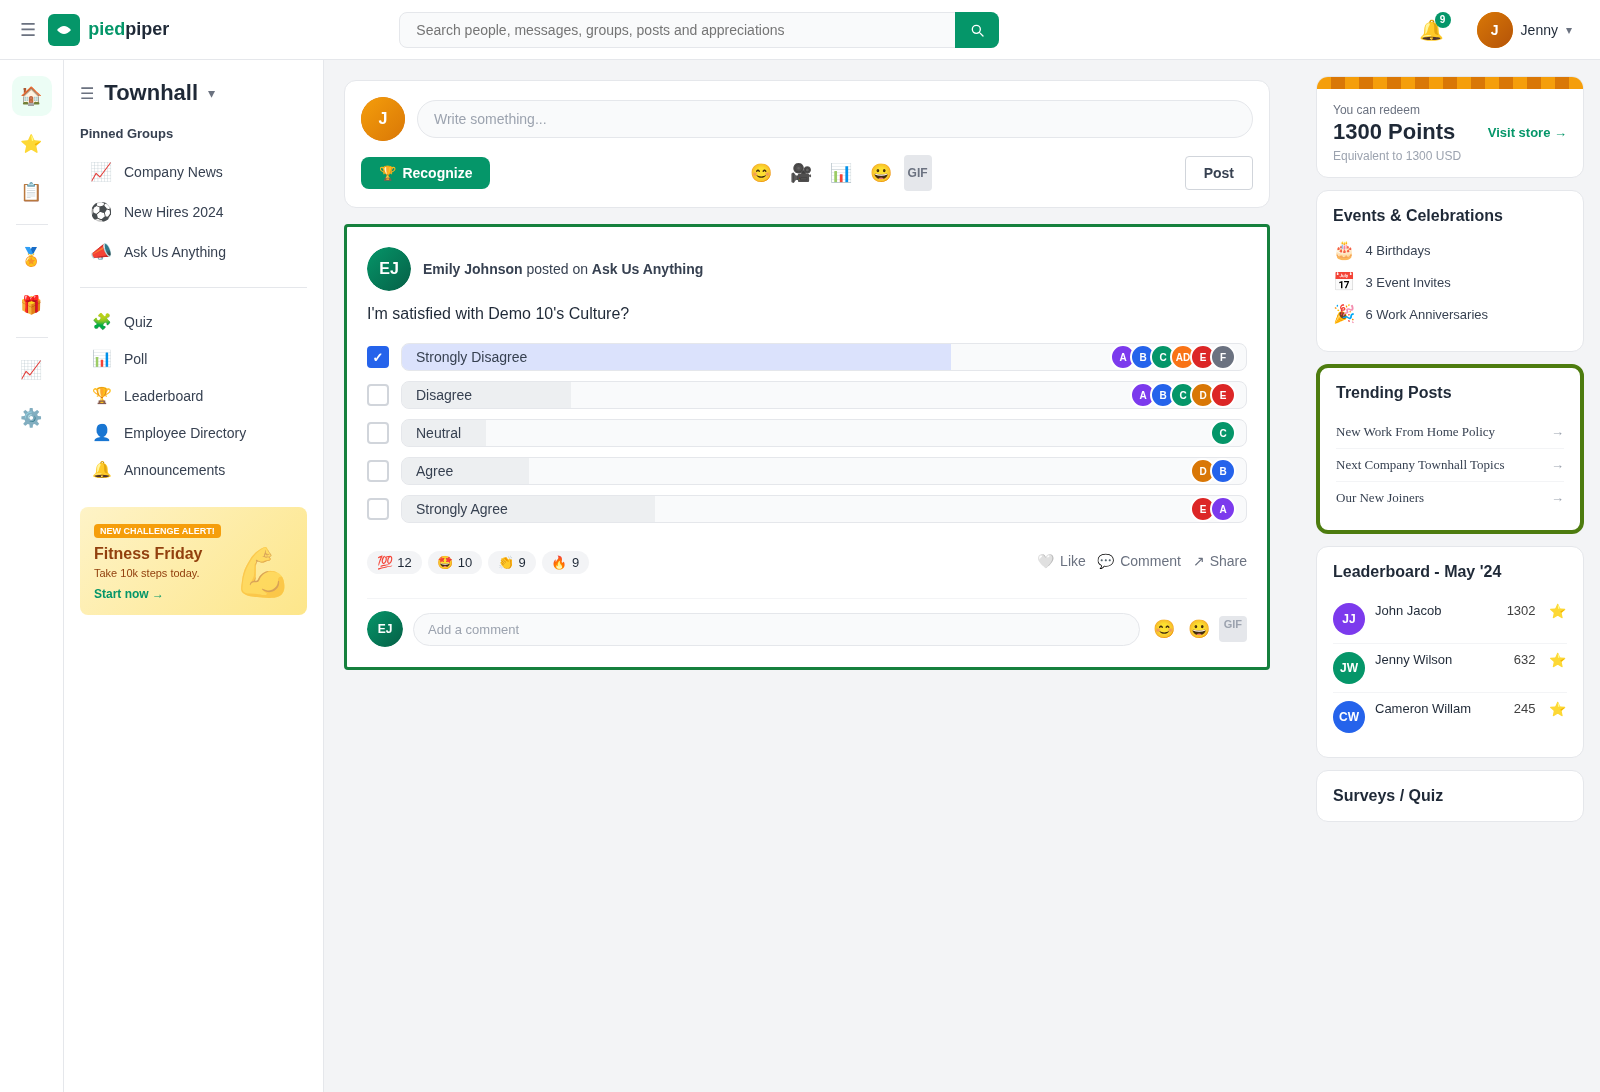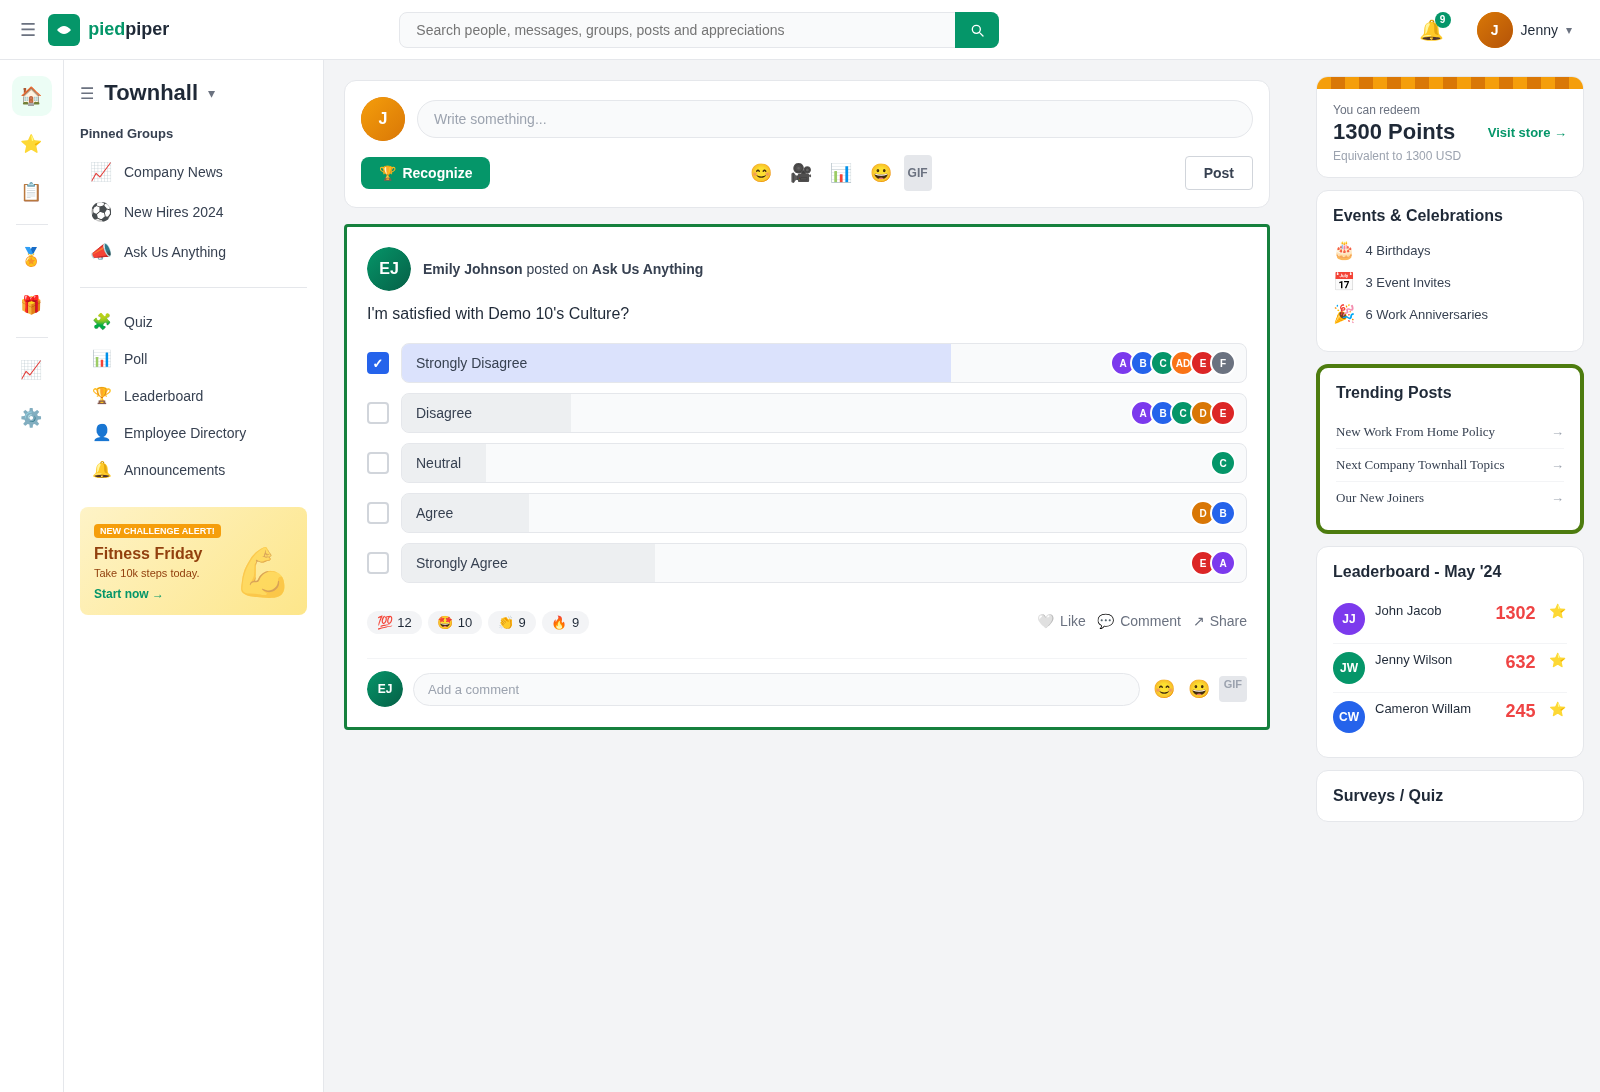--- a/index.html
+++ b/index.html
@@ -91,21 +91,21 @@
     .post-avatar-img { width: 44px; height: 44px; border-radius: 50%; background: linear-gradient(135deg, #059669, #065f46); display: flex; align-items: center; justify-content: center; color: white; font-weight: 600; font-size: 16px; }
     .post-meta { font-size: 14px; color: #374151; }
     .post-meta strong { font-weight: 700; }
     .post-question { font-size: 16px; font-weight: 500; color: #1f2937; margin-bottom: 20px; }
 
     
     .poll-option { display: flex; align-items: center; gap: 12px; margin-bottom: 10px; }
     .poll-checkbox { width: 22px; height: 22px; border: 2px solid #d1d5db; border-radius: 4px; flex-shrink: 0; display: flex; align-items: center; justify-content: center; cursor: pointer; }
     .poll-checkbox.checked { background: #2563eb; border-color: #2563eb; }
     .poll-checkbox.checked::after { content: '✓'; color: white; font-size: 13px; font-weight: 700; }
-    .poll-bar-wrap { flex: 1; position: relative; height: 40px; border: 1px solid #e5e7eb; border-radius: 8px; overflow: hidden; background: #f9fafb; display: flex; align-items: center; }
+    .poll-bar-wrap { flex: 1; position: relative; height: 28px; border: 1px solid #e5e7eb; border-radius: 8px; overflow: hidden; background: #f9fafb; display: flex; align-items: center; }
     .poll-bar { position: absolute; left: 0; top: 0; bottom: 0; background: #e0e7ff; opacity: 0.6; }
     .poll-label { position: relative; z-index: 1; padding: 0 14px; font-size: 14px; font-weight: 500; color: #374151; }
     .poll-voters { display: flex; align-items: center; gap: -4px; margin-left: auto; padding-right: 10px; position: relative; z-index: 1; }
     .poll-voter-avatar { width: 26px; height: 26px; border-radius: 50%; border: 2px solid white; margin-left: -6px; overflow: hidden; font-size: 10px; display: flex; align-items: center; justify-content: center; color: white; font-weight: 600; }
     .av1 { background: #7c3aed; }
     .av2 { background: #2563eb; }
     .av3 { background: #059669; }
     .av4 { background: #d97706; }
     .av5 { background: #dc2626; }
     .av6 { background: #6b7280; }
@@ -149,21 +149,21 @@
     .trending-item:last-child { border-bottom: none; }
     .trending-arrow { color: #9ca3af; }
 
     
     .leaderboard-card { background: white; border-radius: 12px; padding: 16px; margin-bottom: 12px; border: 1px solid #e5e7eb; }
     .leaderboard-title { font-size: 16px; font-weight: 700; margin-bottom: 14px; }
     .leaderboard-item { display: flex; align-items: flex-start; gap: 10px; padding: 8px 0; border-bottom: 1px solid #f3f4f6; }
     .leaderboard-item:last-child { border-bottom: none; }
     .lb-avatar { width: 32px; height: 32px; border-radius: 50%; display: flex; align-items: center; justify-content: center; color: white; font-weight: 600; font-size: 12px; flex-shrink: 0; }
     .lb-name { font-size: 13px; font-weight: 500; flex: 1; }
-    .lb-score { font-size: 18px; font-weight: 700; color: #ef4444; }
+    .lb-score { font-size: 13px; font-weight: 400; color: #404040; }
     .lb-star { color: #f59e0b; font-size: 14px; margin-left: 4px; }
 
     
     .surveys-card { background: white; border-radius: 12px; padding: 16px; border: 1px solid #e5e7eb; }
     .surveys-title { font-size: 16px; font-weight: 700; }
 
     .reactions-row { display: flex; align-items: center; justify-content: space-between; margin: 12px 0; }
   </style>
 </head>
 <body>

